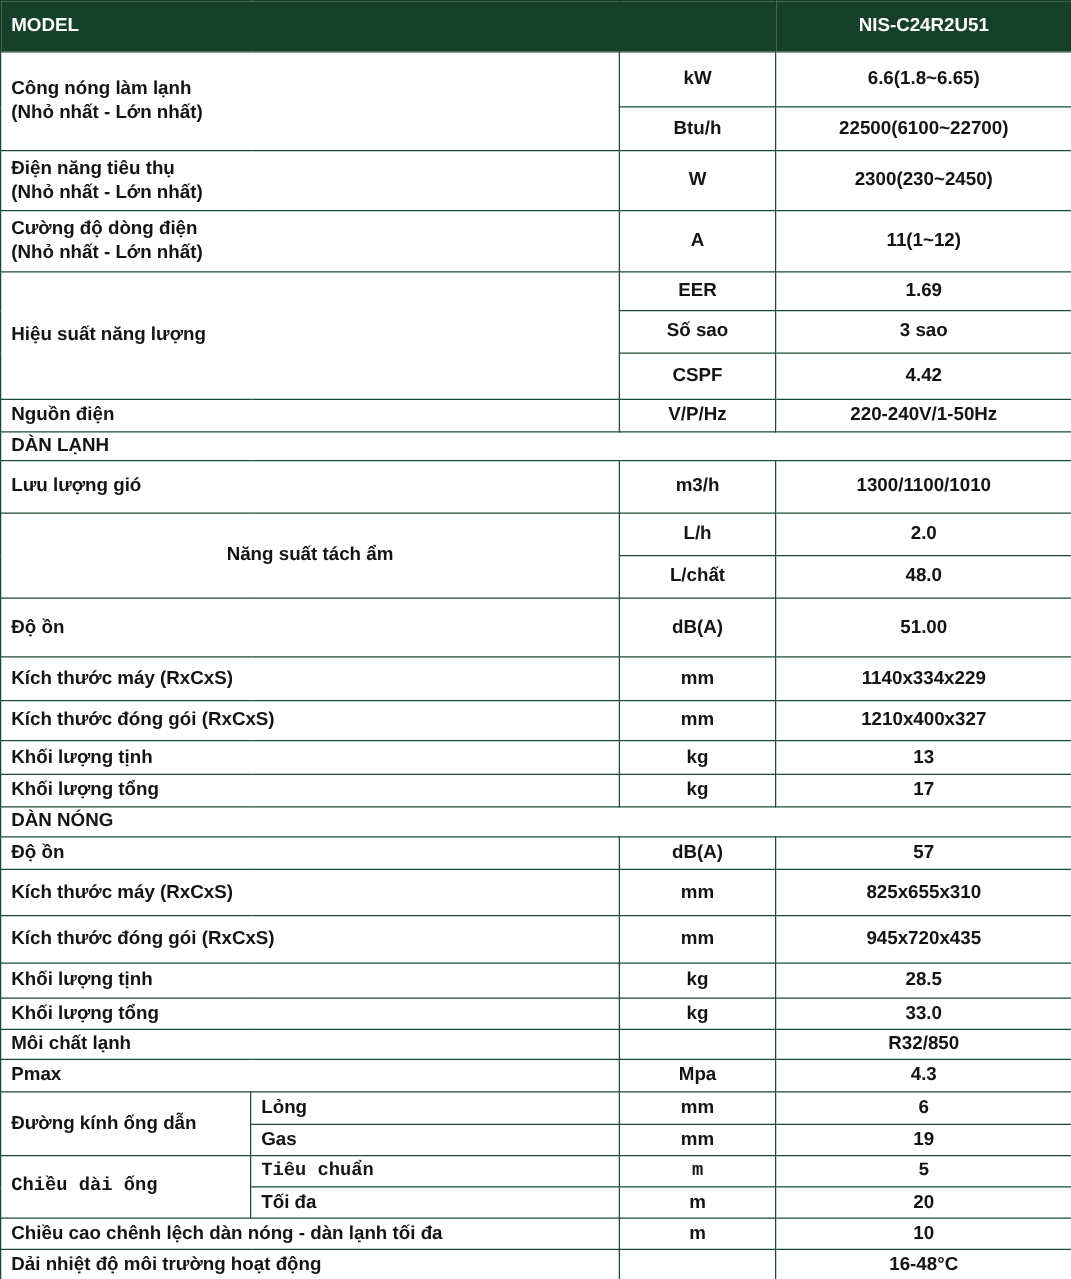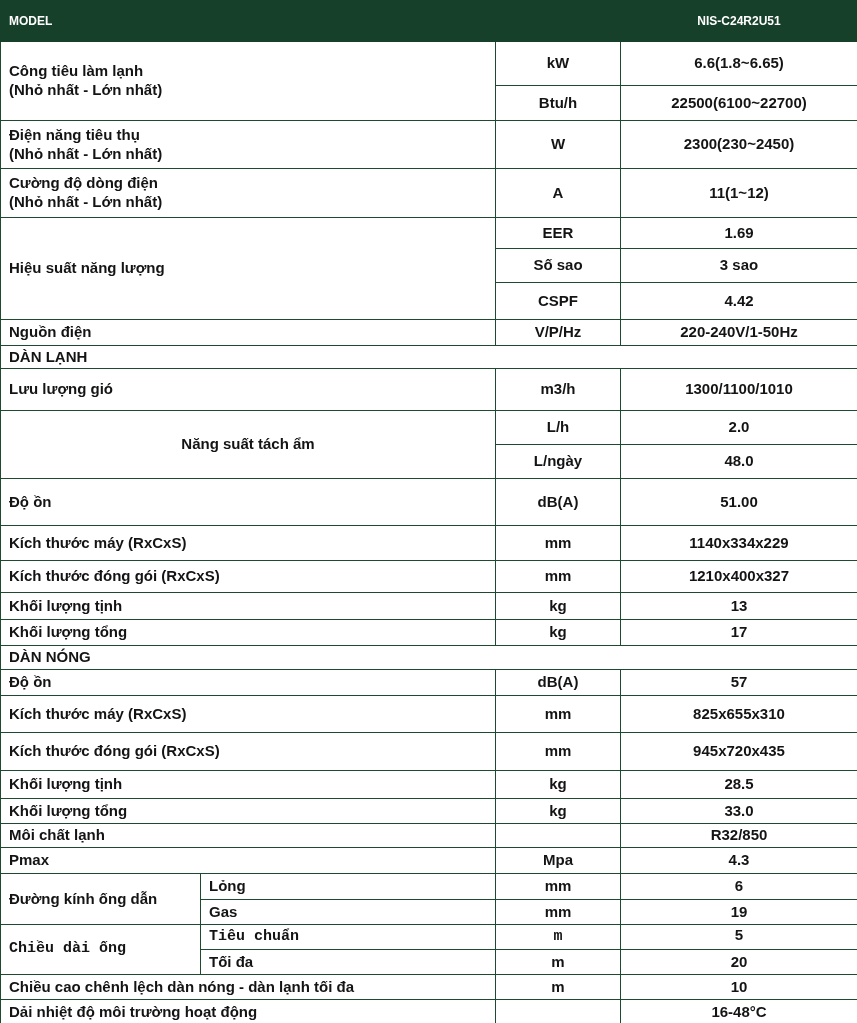--- a/index.html
+++ b/index.html
@@ -24,21 +24,21 @@
     padding:1px 8px;
     vertical-align:middle;
     overflow:hidden;
     line-height:1.25;
   }
   .spec thead th{
     background:var(--header-bg);
     border-color:var(--header-bg);
     color:#ffffff;
     text-align:left;
-    font-size:12px;
+    font-size:15px;
     height:38px;
   }
   .spec thead th.head-value{text-align:center;}
   td.label{text-align:left;}
   td.label.center{text-align:center;}
   td.sublabel{text-align:left;}
   td.unit{text-align:center;}
   td.value{text-align:center;}
   td.section{
     text-align:left;
@@ -60,21 +60,21 @@
   <thead>
     <tr>
       <th class="head-label" colspan="2">MODEL</th>
       <th class="head-mid"></th>
       <th class="head-value">NIS-C24R2U51</th>
     </tr>
   </thead>
   <tbody id="spec-body">
       <tr style="height: 44px;">
         <td class="label" colspan="2" rowspan="2">
-          <div>Công tiêu làm lạnh</div>
+          <div>Công nóng làm lạnh</div>
           <div>(Nhỏ nhất - Lớn nhất)</div>
         </td>
         <td class="unit">kW</td>
         <td class="value">6.6(1.8~6.65)</td>
       </tr>
       <tr style="height: 35px;">
         <td class="unit">Btu/h</td>
         <td class="value">22500(6100~22700)</td>
       </tr>
       <tr style="height: 48px; padding-left: 16px;">
@@ -118,21 +118,21 @@
         <td class="label" colspan="2">Lưu lượng gió</td>
         <td class="unit">m3/h</td>
         <td class="value">1300/1100/1010</td>
       </tr>
       <tr style="height: 34px;">
         <td class="label center" colspan="2" rowspan="2">Năng suất tách ẩm</td>
         <td class="unit">L/h</td>
         <td class="value">2.0</td>
       </tr>
       <tr style="height: 34px;">
-        <td class="unit">L/ngày</td>
+        <td class="unit">L/chất</td>
         <td class="value">48.0</td>
       </tr>
       <tr style="height: 47px;">
         <td class="label" colspan="2">Độ ồn</td>
         <td class="unit">dB(A)</td>
         <td class="value">51.00</td>
       </tr>
       <tr style="height: 35px;">
         <td class="label" colspan="2">Kích thước máy (RxCxS)</td>
         <td class="unit">mm</td>

